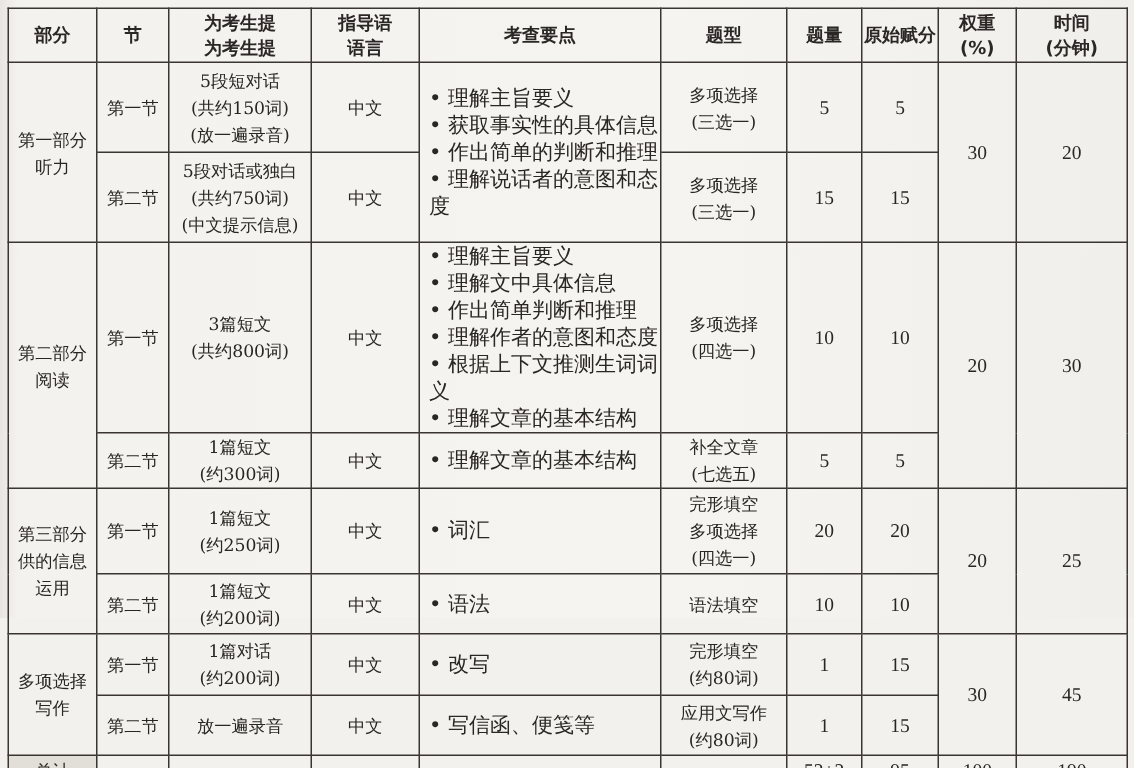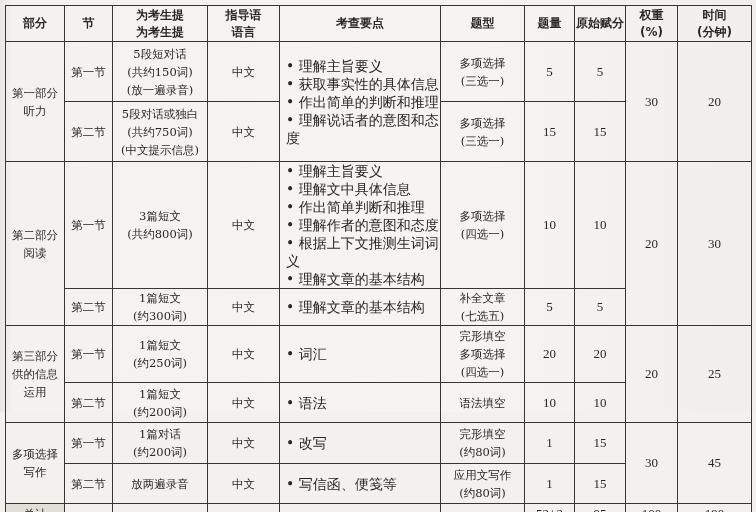--- a/index.html
+++ b/index.html
@@ -266,21 +266,21 @@
     </td>
     <td class="num">1</td>
     <td class="num">15</td>
     <td rowspan="2" class="num">30</td>
     <td rowspan="2" class="num">45</td>
   </tr>
 
   <tr style="height:40px">
     <td>第二节</td>
     <td>
-      <span class="lbl">放两遍录音</span>
+      <span class="lbl">放一遍录音</span>
     </td>
     <td>中文</td>
     <td class="bullets">
       <div>写信函、便笺等</div>
     </td>
     <td>
       <span class="lbl">应用文写作</span>
       <span class="lbl">(约80词)</span>
     </td>
     <td class="num">1</td>

